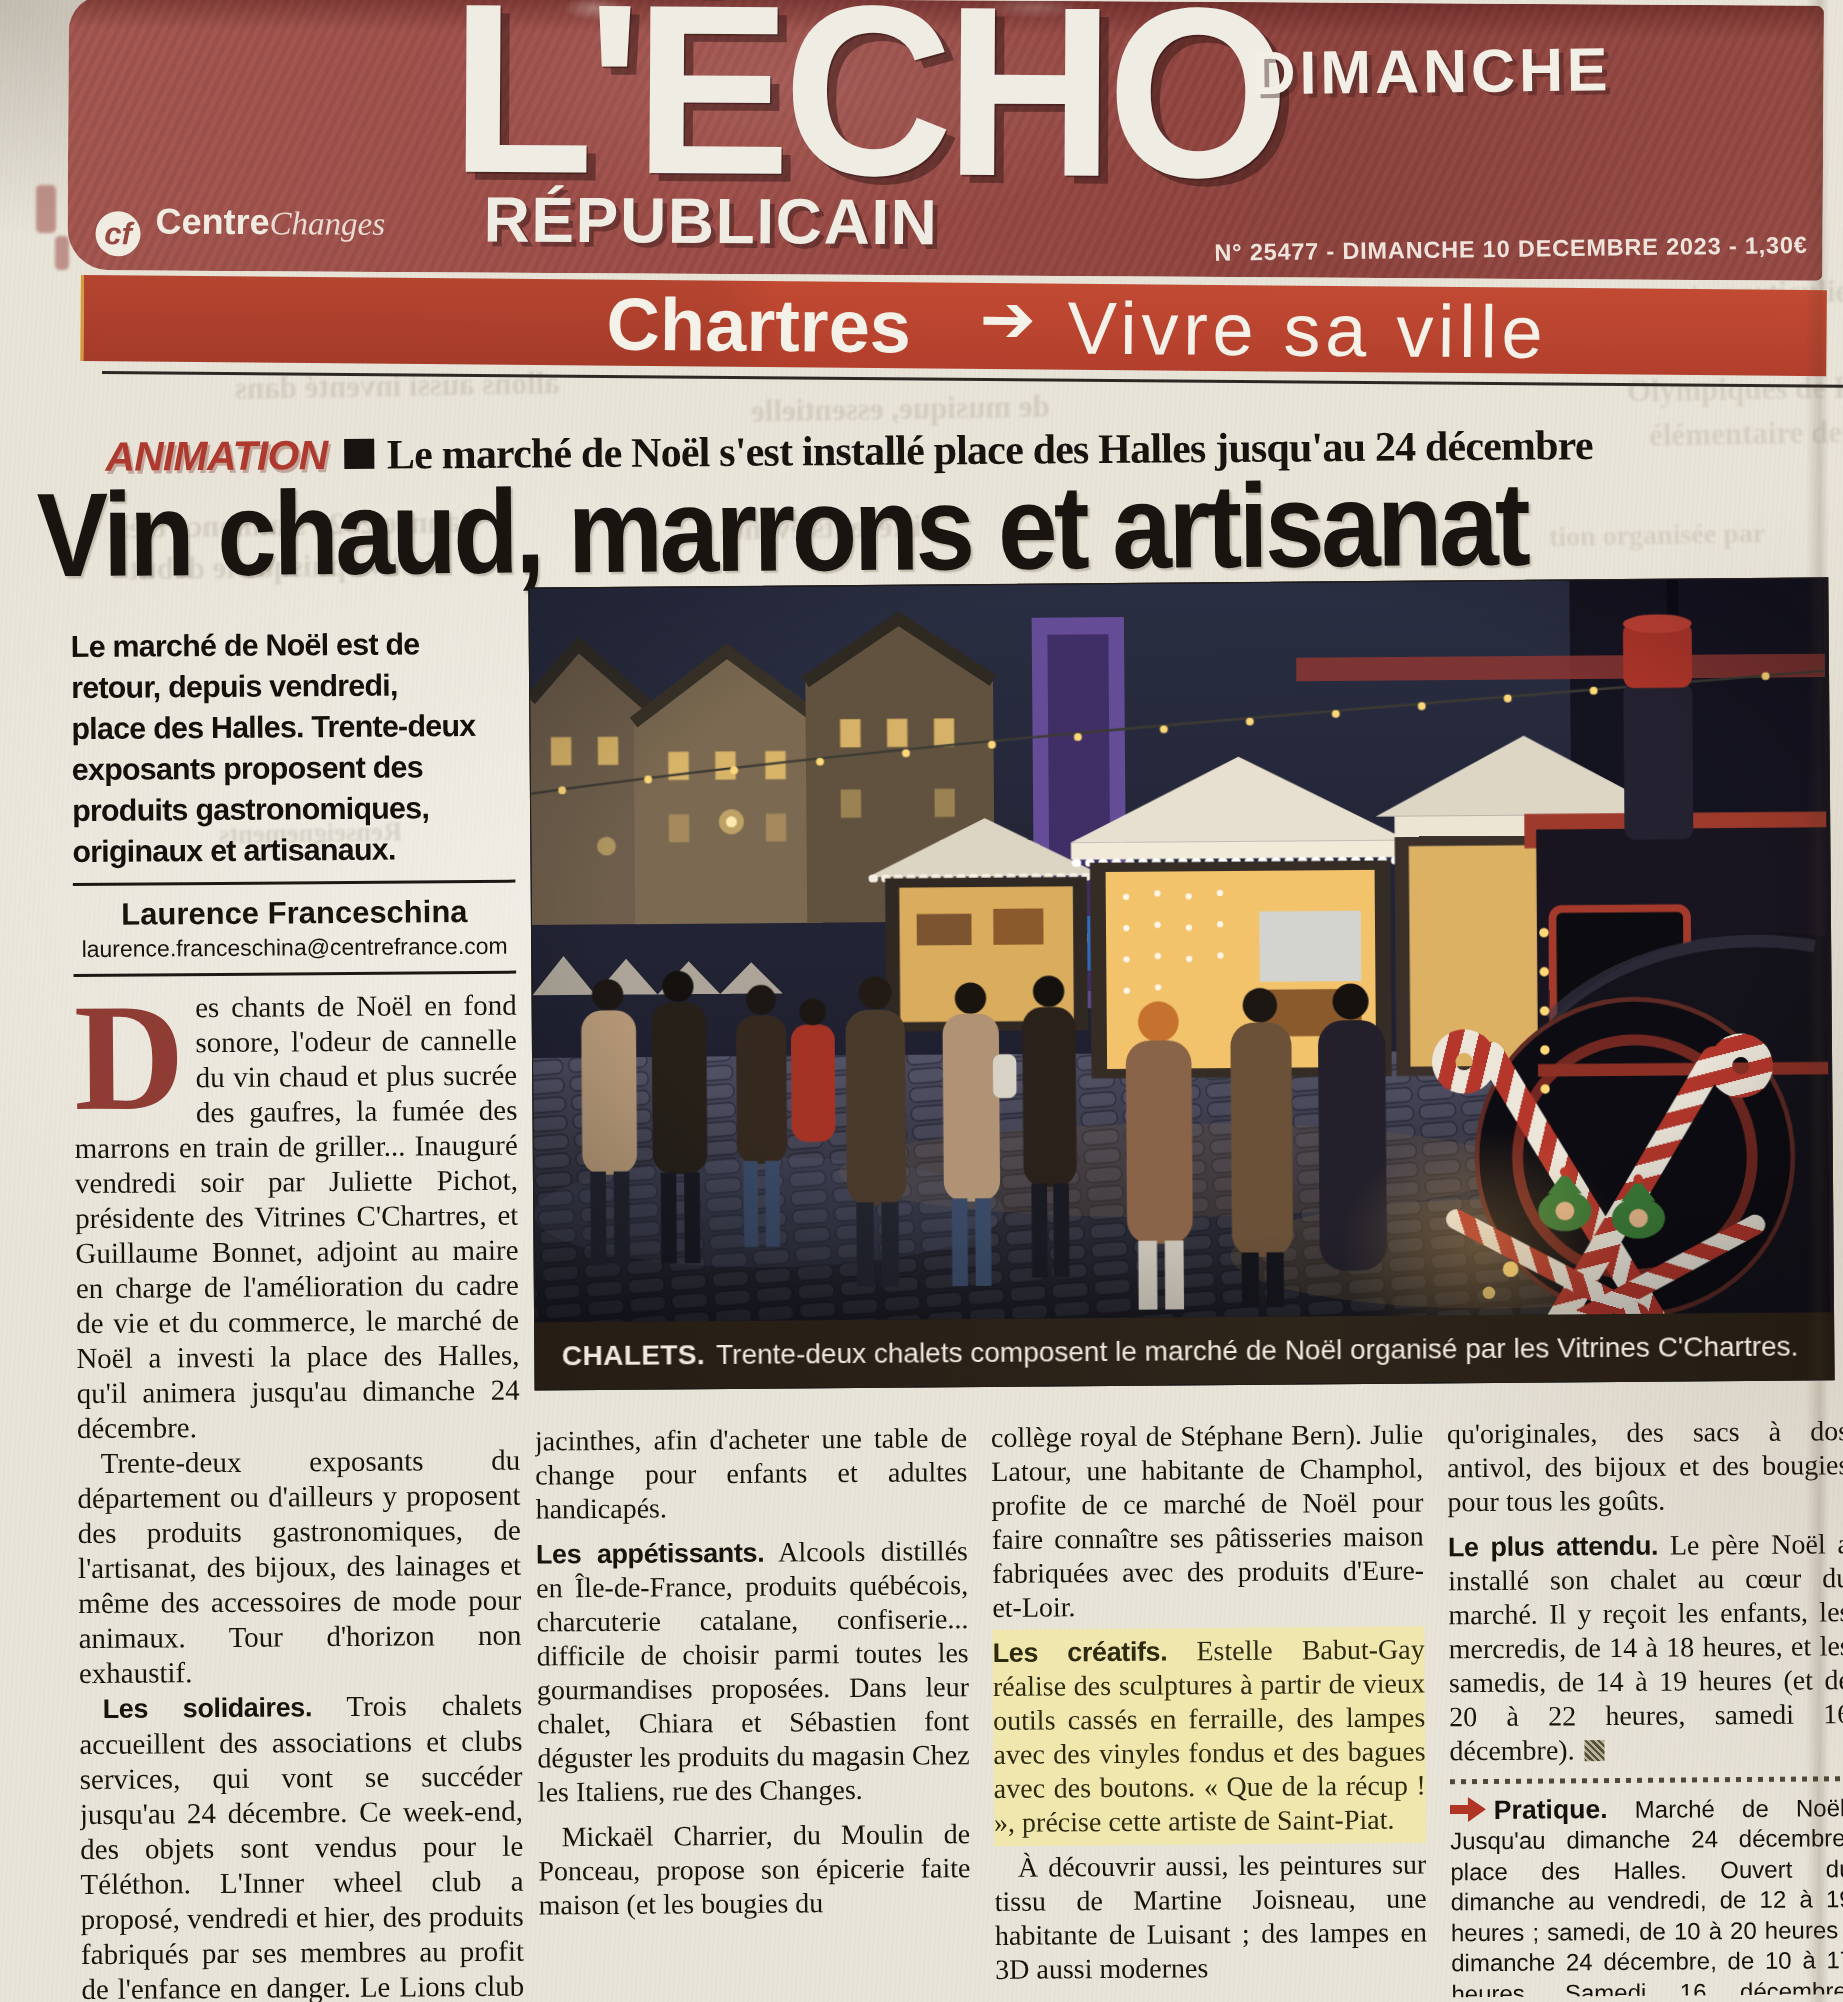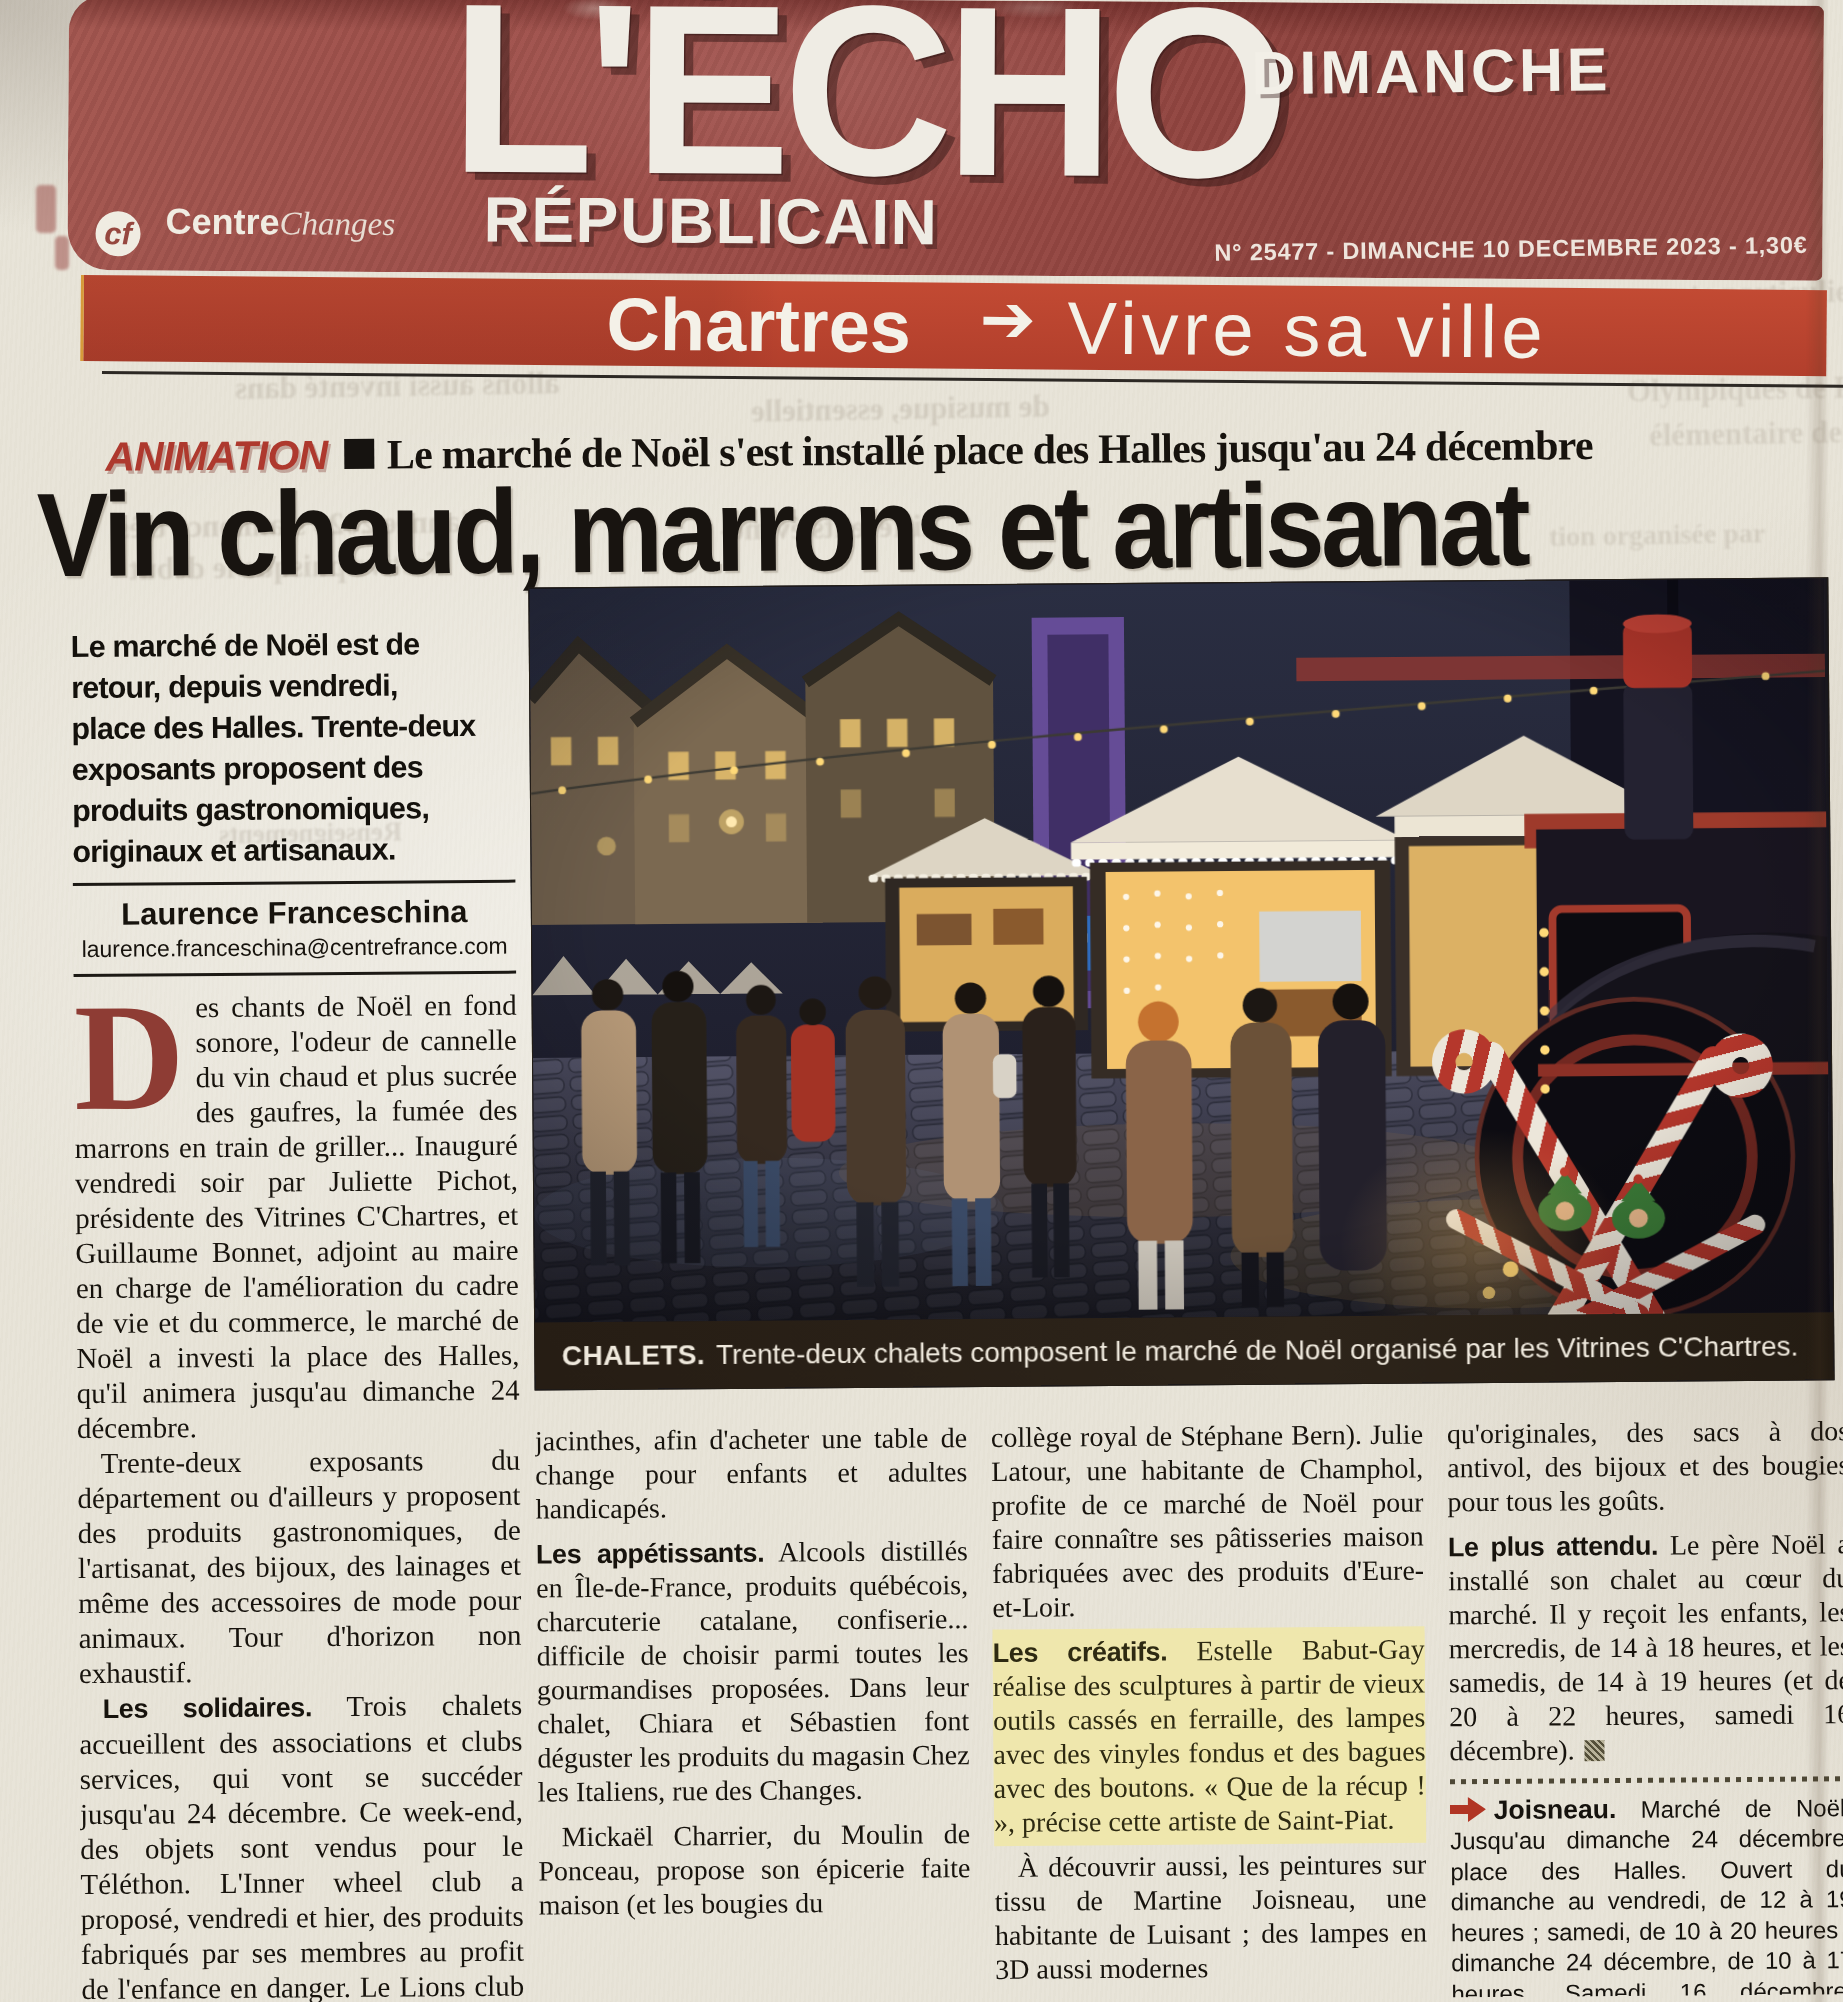--- a/index.html
+++ b/index.html
@@ -38,21 +38,21 @@
     font-weight:800;font-size:64px;letter-spacing:1.6px;color:#efece4;
     text-shadow:4.7px 4.7px 0 rgba(52,24,22,.45);}
   .mast-edition{position:absolute;left:1183px;top:33px;font-family:"Liberation Sans",sans-serif;
     font-weight:800;font-size:61px;letter-spacing:3.9px;color:#f2efe7;transform:rotate(-1deg);
     text-shadow:4.7px 3.9px 0 rgba(52,24,22,.4);}
   .mast-issue{position:absolute;left:1147px;top:232px;font-family:"Liberation Sans",sans-serif;
     font-weight:700;font-size:23.5px;letter-spacing:0.8px;color:#eee4dc;transform:rotate(-1.1deg);}
   .logo-cf{position:absolute;left:28px;top:205px;font-family:"Liberation Sans",sans-serif;color:#f0ece2;}
   .cf-circle{display:inline-block;width:45px;height:45px;border-radius:50%;background:#f0ece2;color:#96473f;
     font-weight:800;font-style:italic;font-size:31px;line-height:45px;text-align:center;vertical-align:-11px;}
-  .cf-bold{font-weight:800;font-size:36px;margin-left:25px;}
+  .cf-bold{font-weight:800;font-size:36px;margin-left:15px;}
   .cf-light{font-family:"Liberation Serif",serif;font-style:italic;font-size:33px;opacity:.9;}
   
   .banner{position:absolute;left:81px;top:275px;width:1743px;height:86px;
     background:
       linear-gradient(90deg, rgba(0,0,0,.07) 0 36%, rgba(0,0,0,0) 40%),
       linear-gradient(180deg,#c24a33,#b23f2c);
     transform:rotate(.5deg);transform-origin:left top;border-left:3.1px solid #d79a3a;}
   .banner-city{position:absolute;left:523px;top:1.6px;font-family:"Liberation Sans",sans-serif;
     font-weight:800;font-size:74px;color:#f4f1e8;}
   .banner-arrow{position:absolute;left:896px;top:-3.1px;font-family:"DejaVu Sans",sans-serif;
@@ -427,20 +427,20 @@
     <section class="col col3">
       <p>collège royal de Stéphane Bern). Julie Latour, une habitante de Champhol, profite de ce marché de Noël pour faire connaître ses pâtisseries maison fabriquées avec des produits d'Eure-et-Loir.</p>
       <p class="highlight"><b class="runin">Les créatifs.</b><span> Estelle Babut-Gay réalise des sculptures à partir de vieux outils cassés en ferraille, des lampes avec des vinyles fondus et des bagues avec des boutons. « Que de la récup ! », précise cette artiste de Saint-Piat.</span></p>
       <p class="indent">À découvrir aussi, les peintures sur tissu de Martine Joisneau, une habitante de Luisant ; des lampes en 3D aussi modernes</p>
     </section>
 
     <section class="col col4">
       <p>qu'originales, des sacs à dos antivol, des bijoux et des bougies pour tous les goûts.</p>
       <p><b class="runin">Le plus attendu.</b><span> Le père Noël a installé son chalet au cœur du marché. Il y reçoit les enfants, les mercredis, de 14 à 18 heures, et les samedis, de 14 à 19 heures (et de 20 à 22 heures, samedi 16 décembre).</span><span class="endmark"></span></p>
       <div class="dotted-sep"></div>
-      <p class="pratique"><span class="red-arrow"></span><b class="pr-label">Joisneau.</b><span> Marché de Noël. Jusqu'au dimanche 24 décembre, place des Halles. Ouvert du dimanche au vendredi, de 12 à 19 heures ; samedi, de 10 à 20 heures ; dimanche 24 décembre, de 10 à 17 heures. Samedi 16 décembre, nocturne jusqu'à 23 heures, avec un apéro time de Noël.</span></p>
+      <p class="pratique"><span class="red-arrow"></span><b class="pr-label">Pratique.</b><span> Marché de Noël. Jusqu'au dimanche 24 décembre, place des Halles. Ouvert du dimanche au vendredi, de 12 à 19 heures ; samedi, de 10 à 20 heures ; dimanche 24 décembre, de 10 à 17 heures. Samedi 16 décembre, nocturne jusqu'à 23 heures, avec un apéro time de Noël.</span></p>
     </section>
 
   </main>
 
   <div class="edge-shadow"></div>
 </div>
 
 
 </body></html>

